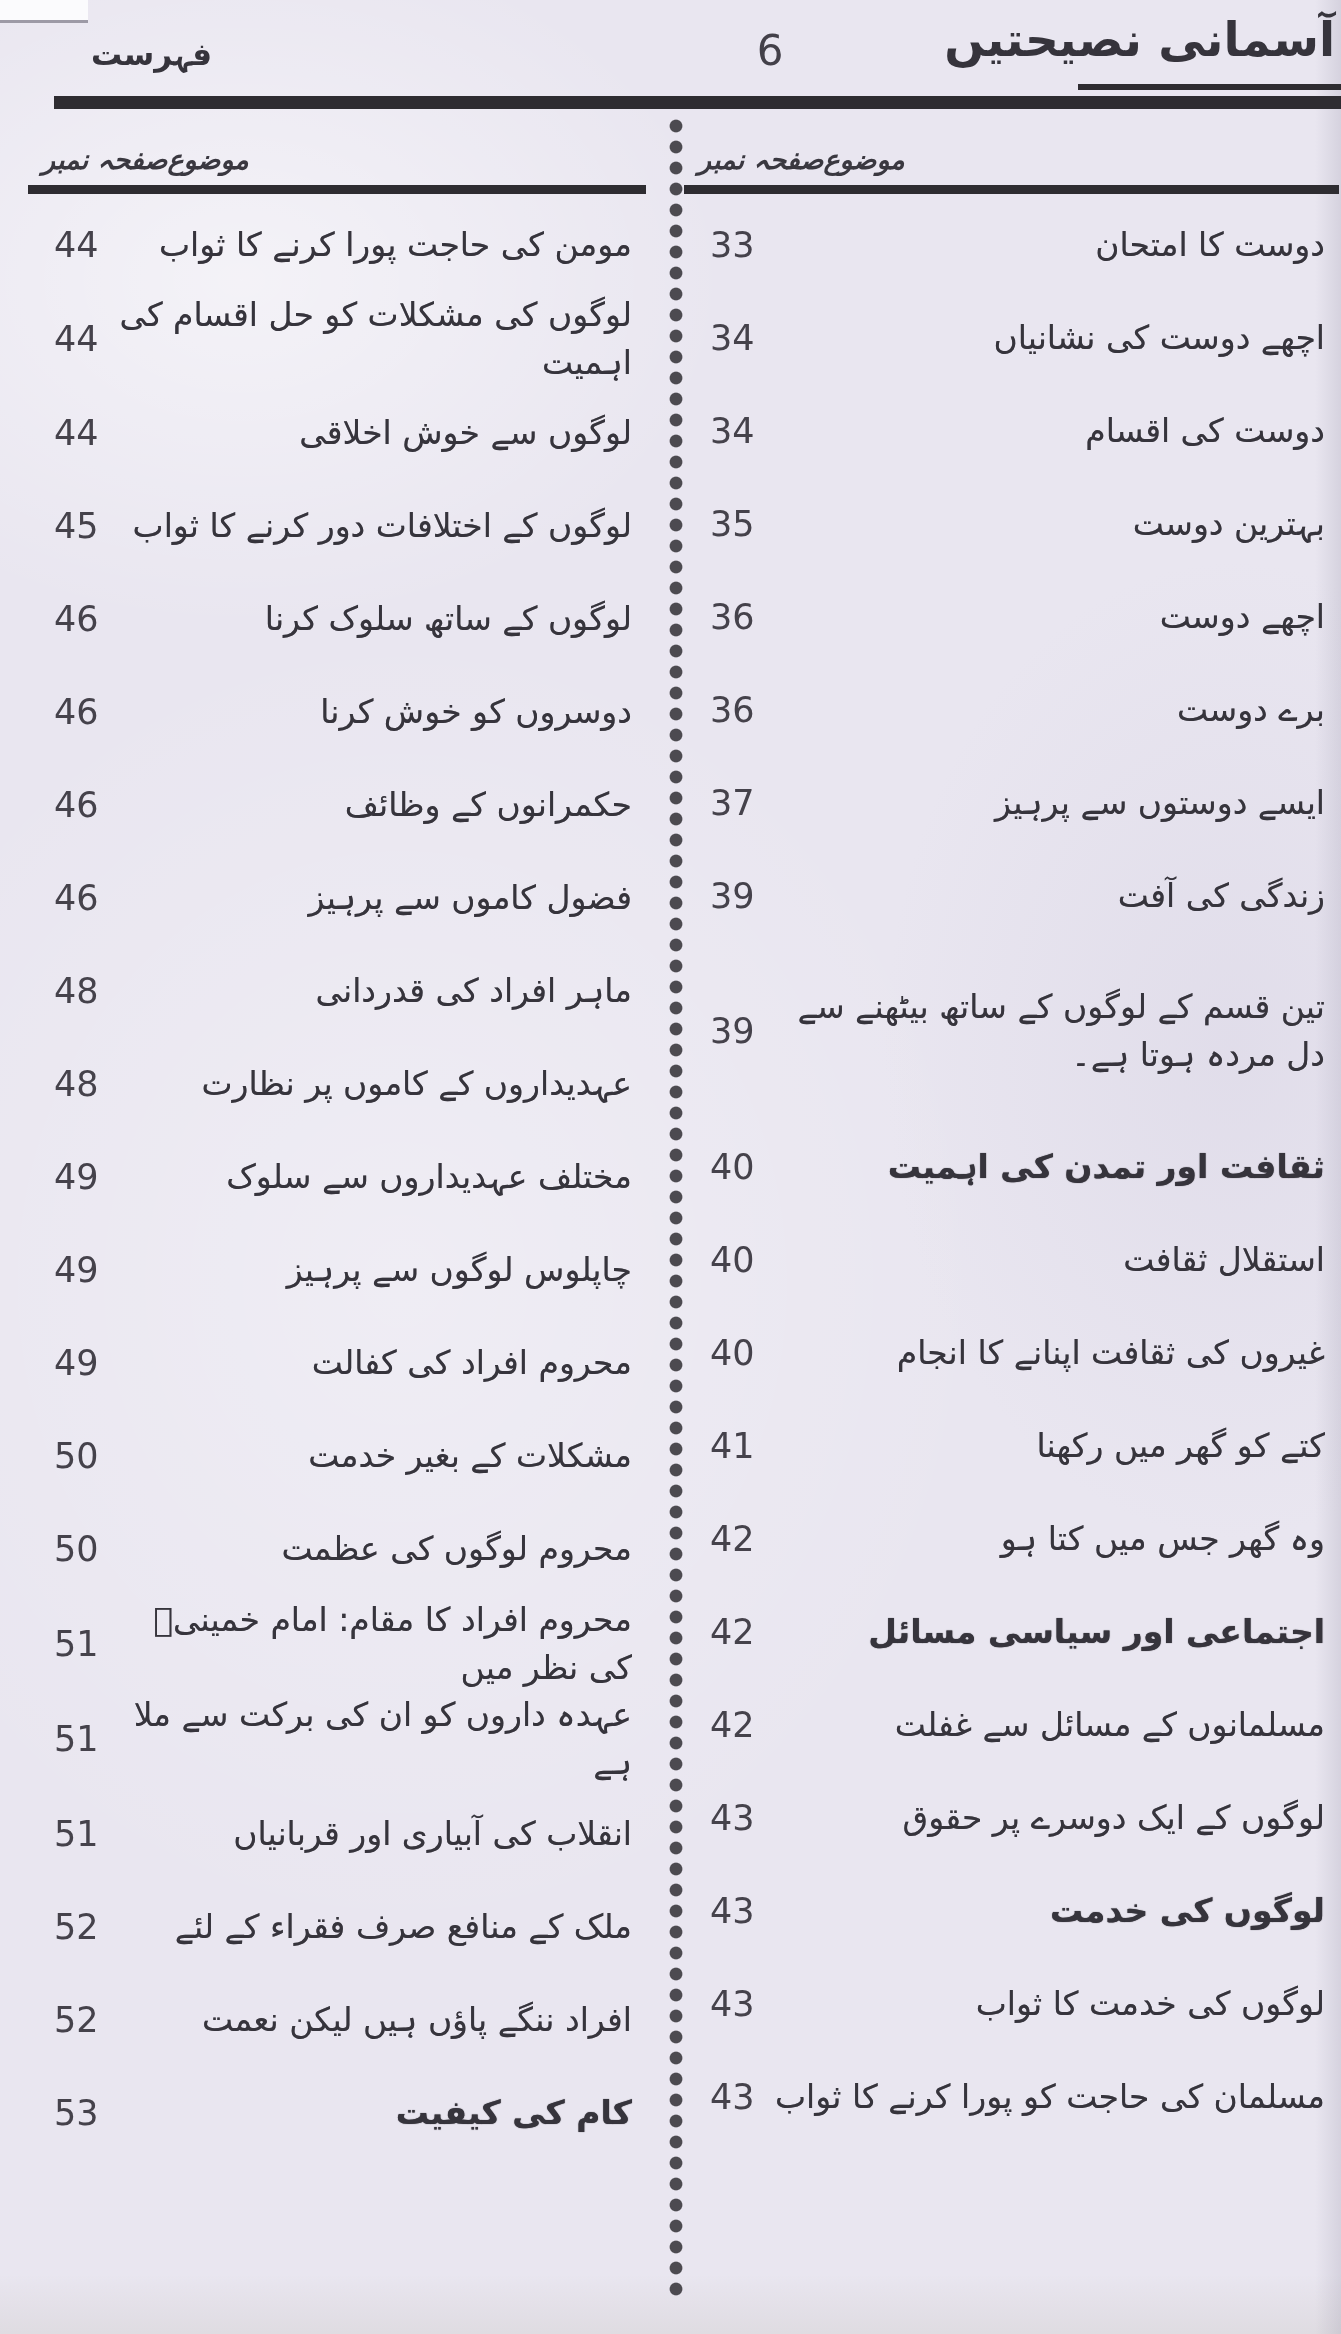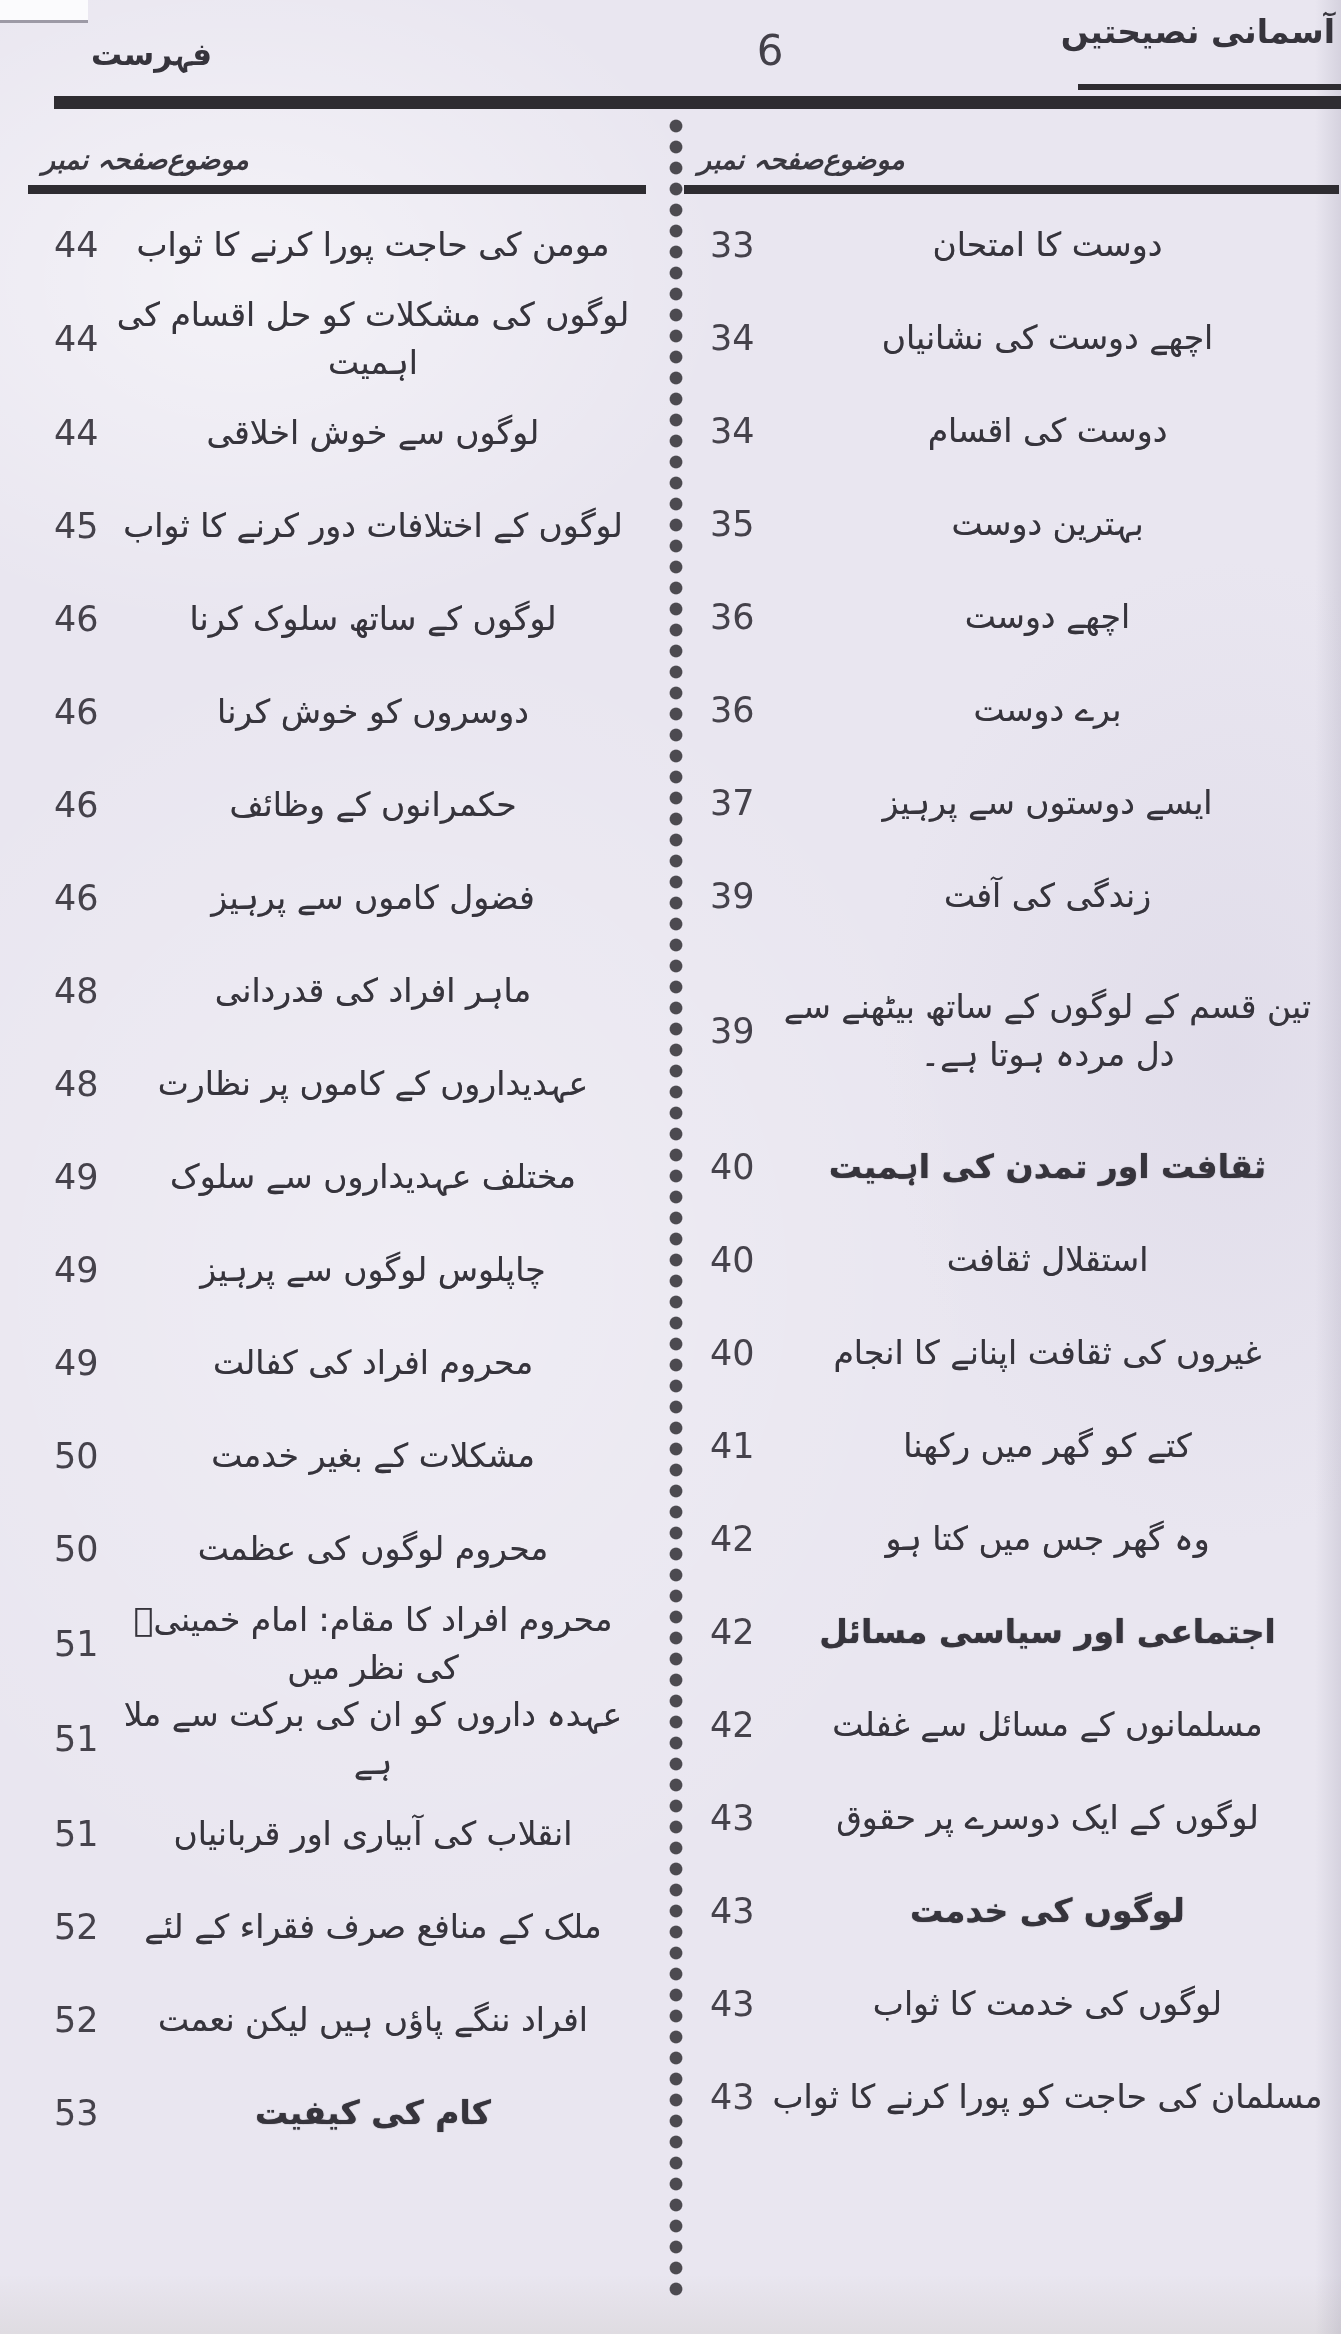--- a/index.html
+++ b/index.html
@@ -18,21 +18,21 @@
       linear-gradient(to top, rgba(150,145,120,0.12), rgba(150,145,120,0) 60px);
     color: var(--ink, #36343c);
   }
 
   
   .book-title {
     position: absolute;
     top: 12px;
     right: 6px;
     direction: rtl;
-    font-size: 33px;
+    font-size: 47px;
     font-weight: bold;
     letter-spacing: 1px;
     white-space: nowrap;
   }
   .title-underline {
     position: absolute;
     top: 84px;
     left: 1078px;
     right: 0;
     height: 6px;
@@ -126,21 +126,21 @@
   .row .num {
     flex: 0 0 78px;
     padding-left: 26px;
     font-size: 35px;
     color: #45424b;
     box-sizing: border-box;
   }
   .row .topic {
     flex: 1;
     direction: rtl;
-    text-align: center;
+    text-align: right;
     font-size: 33px;
     line-height: 1.45;
     padding: 0 14px 0 8px;
     color: var(--ink, #36343c);
     text-shadow: 0 0 0.6px rgba(54,52,60,0.55);
   }
   .row.bold .topic {
     font-weight: bold;
     text-shadow: 0 0 1px rgba(30,28,34,0.8);
   }

